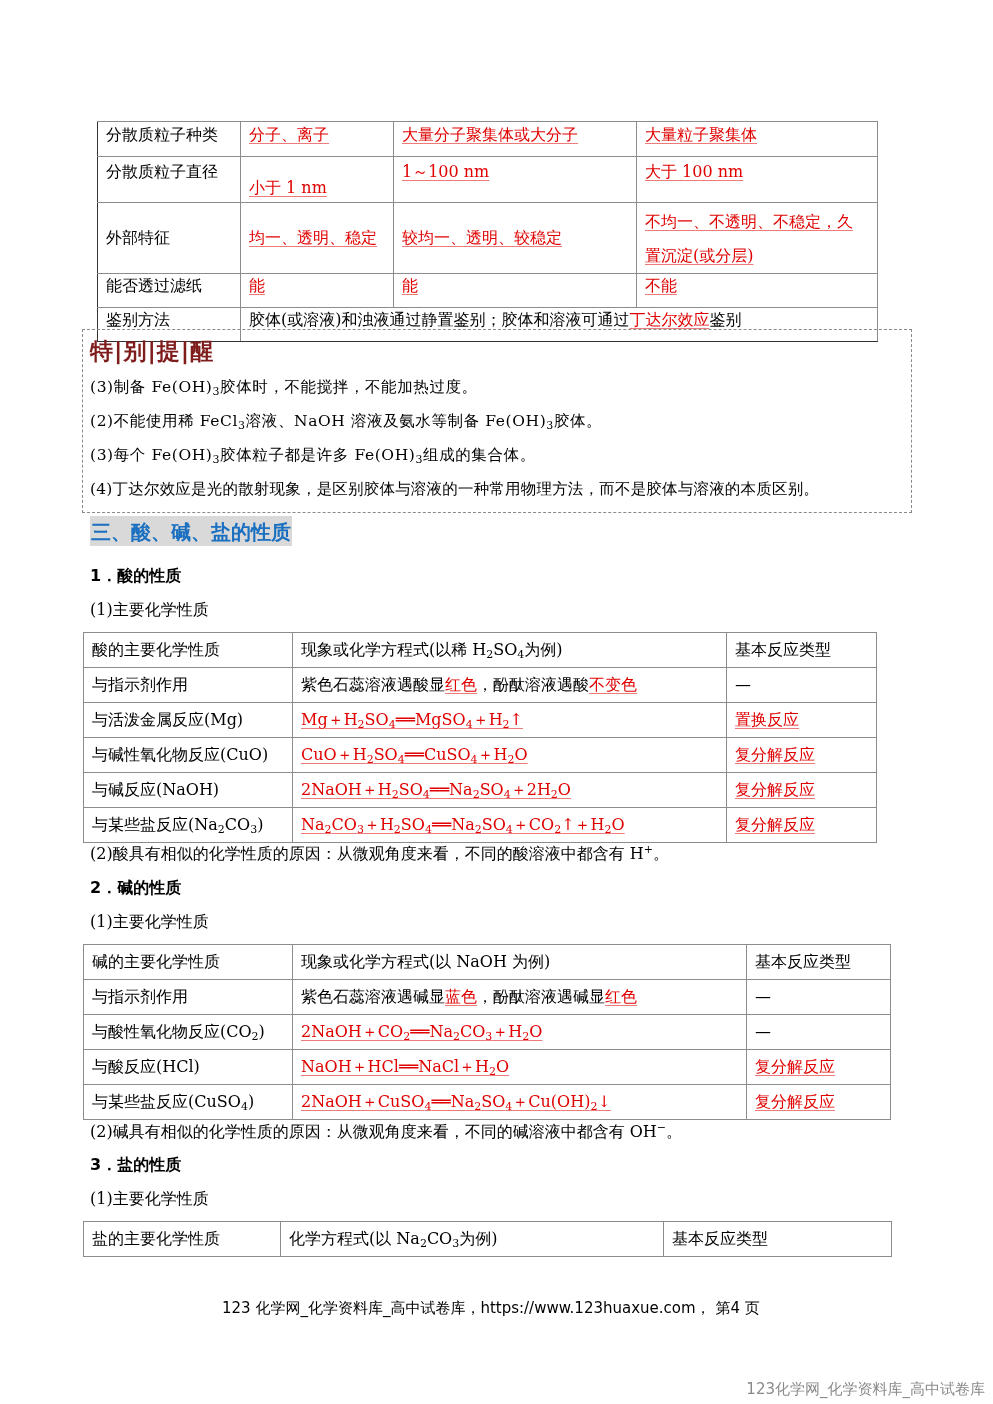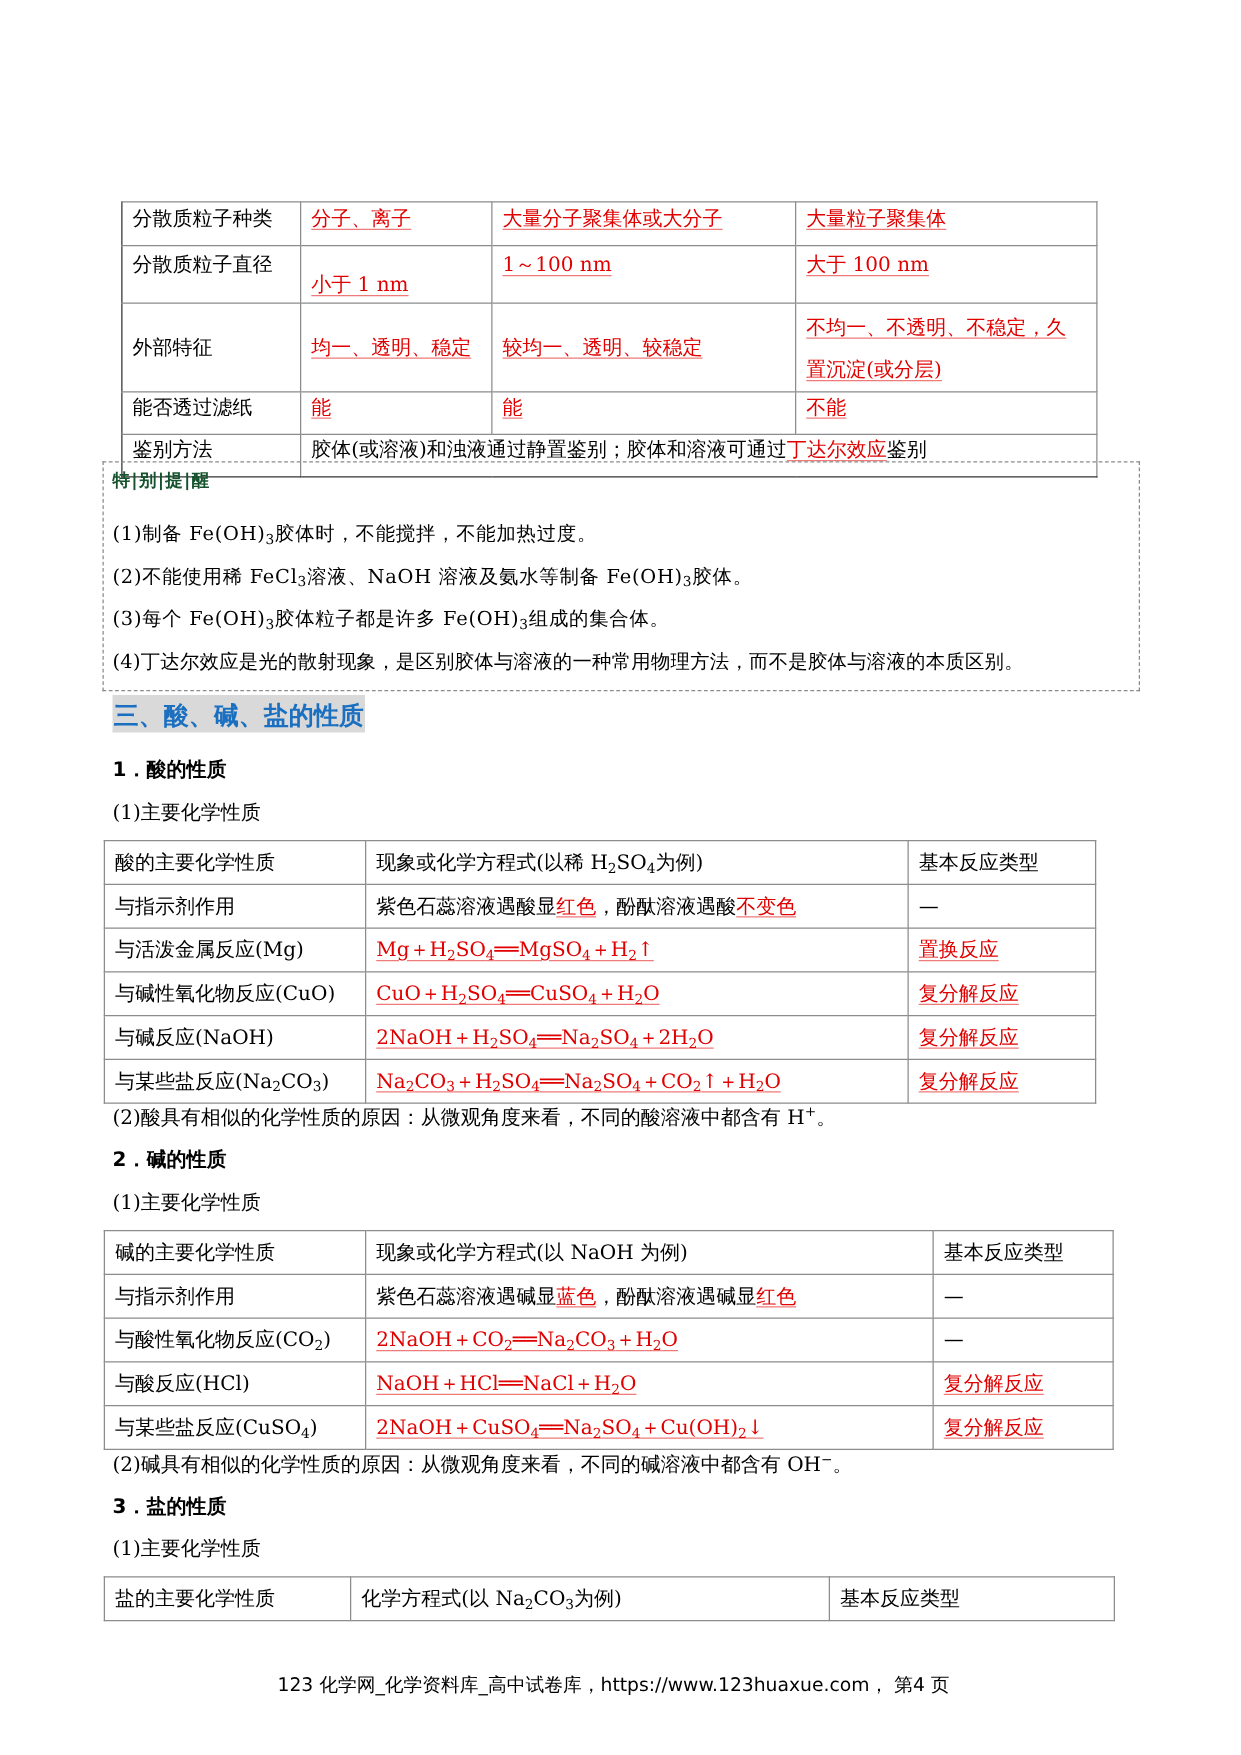--- a/index.html
+++ b/index.html
@@ -1,29 +1,29 @@
 <!DOCTYPE html>
 <html><head>
   <meta charset="utf-8">
   <style>
     * { box-sizing: border-box; margin: 0; padding: 0; }
     html, body { width: 993px; height: 1404px; background: #ffffff; }
     body { position: relative; font-family: "DejaVu Serif", "Liberation Serif", serif; color: #000; font-size: 16px; overflow: hidden; }
-    .abs { position: absolute; margin-top: 40px; }
+    .abs { position: absolute; }
     table { border-collapse: collapse; table-layout: fixed; }
     td { border: 1px solid #8c8c8c; vertical-align: top; padding: 6px 8px 0 8px; font-size: 16px; line-height: 22px; }
     .red { color: #e00000; text-decoration: underline; text-decoration-color: #ef7a7a; text-underline-offset: 3px; }
     sub { font-size: 11px; vertical-align: -3px; line-height: 0; }
     sup { font-size: 11px; vertical-align: 6px; line-height: 0; }
     .t1 td:first-child { border-left: 1px solid #333; }
     .t1 tr:last-child td { border-bottom: 1px solid #333; }
     .t1 td:last-child { border-right: 1px solid #8c8c8c; }
     .t1 { border-right: 1px solid #8c8c8c; }
     .note-box { left: 82px; top: 329px; width: 830px; height: 184px; border: 1px dashed #8a8a8a; }
-    .note-title { left: 90px; top: 336px; font-family: "DejaVu Sans", "Liberation Sans", sans-serif; font-weight: bold; color: #14532d; font-size: 14px; letter-spacing: 1px; }
+    .note-title { left: 90px; top: 336px; font-family: "DejaVu Sans", "Liberation Sans", sans-serif; font-weight: bold; color: #7f1d1d; font-size: 23px; letter-spacing: 1px; }
     .note-line { left: 90px; font-size: 15.5px; letter-spacing: 0.6px; white-space: nowrap; }
     .section-h { left: 90px; top: 516px; background: #d9d9d9; color: #1a6fc0; font-family: "DejaVu Sans", "Liberation Sans", sans-serif; font-weight: bold; font-size: 20px; padding: 2px 1px; height: 30px; line-height: 28px; }
     .sub-h { left: 90px; font-family: "DejaVu Sans", "Liberation Sans", sans-serif; font-weight: bold; font-size: 16px; }
     .para { left: 90px; font-size: 16px; white-space: nowrap; }
     .dash { font-family: "DejaVu Sans", sans-serif; }
     .footer { left: 222px; top: 1299px; font-family: "DejaVu Sans", "Liberation Sans", sans-serif; font-size: 15px; white-space: nowrap; }
     .watermark { right: 8px; top: 1380px; font-family: "DejaVu Sans", "Liberation Sans", sans-serif; font-size: 15px; color: #8a8a8a; white-space: nowrap; }
   </style>
 </head>
 <body>
@@ -62,21 +62,21 @@
   </tr>
   <tr style="height:34px">
     <td style="padding-top:1px">鉴别方法</td>
     <td colspan="3" style="padding-top:1px"><span>胶体(或溶液)和浊液通过静置鉴别；胶体和溶液可通过</span><span class="red">丁达尔效应</span><span>鉴别</span></td>
   </tr>
 </tbody>
   </table>
 
 <div class="abs note-box"></div>
 <div class="abs note-title">特|别|提|醒</div>
-<div class="abs note-line" style="top:377px"><span>(1)制备 Fe(OH)</span><sub>3</sub><span>胶体时，不能搅拌，不能加热过度。</span></div>
+<div class="abs note-line" style="top:377px"><span>(3)制备 Fe(OH)</span><sub>3</sub><span>胶体时，不能搅拌，不能加热过度。</span></div>
 <div class="abs note-line" style="top:411px"><span>(2)不能使用稀 FeCl</span><sub>3</sub><span>溶液、NaOH 溶液及氨水等制备 Fe(OH)</span><sub>3</sub><span>胶体。</span></div>
 <div class="abs note-line" style="top:445px"><span>(3)每个 Fe(OH)</span><sub>3</sub><span>胶体粒子都是许多 Fe(OH)</span><sub>3</sub><span>组成的集合体。</span></div>
 <div class="abs note-line" style="top:479px;letter-spacing:0.2px"><span>(4)丁达尔效应是光的散射现象，是区别胶体与溶液的一种常用物理方法，而不是胶体与溶液的本质区别。</span></div>
 
 <div class="abs section-h">三、酸、碱、盐的性质</div>
 
 <div class="abs sub-h" style="top:566px">1．酸的性质</div>
 <div class="abs para" style="top:600px">(1)主要化学性质</div>
 
 <table class="abs" style="left:83px; top:632px; width:793px;">

